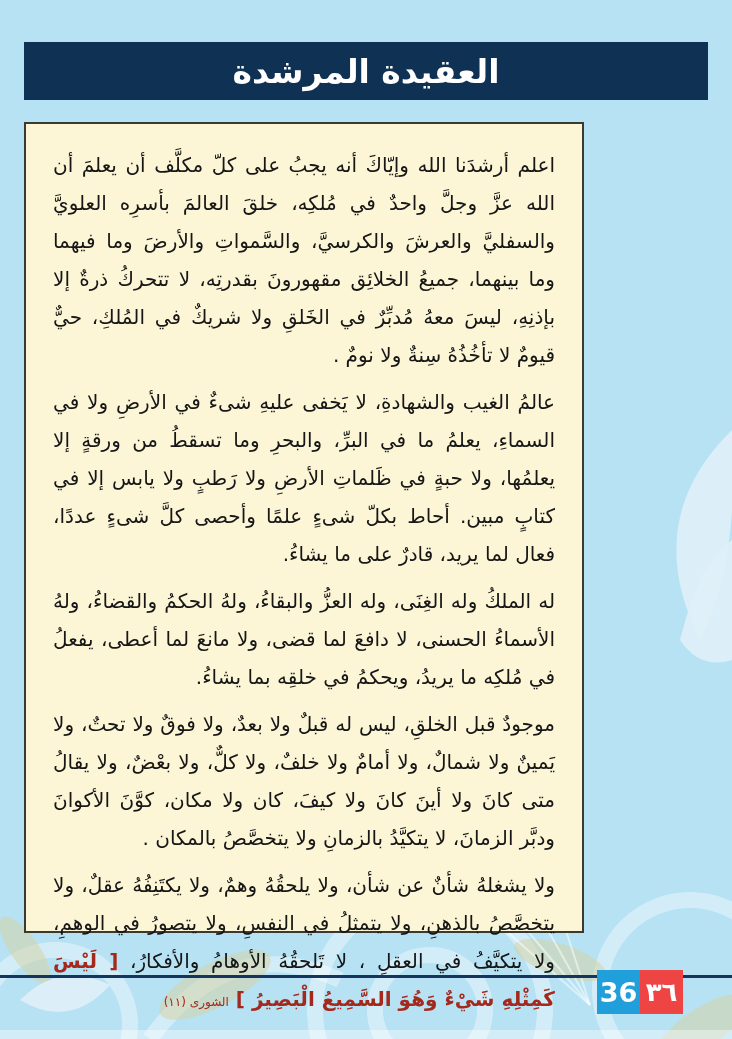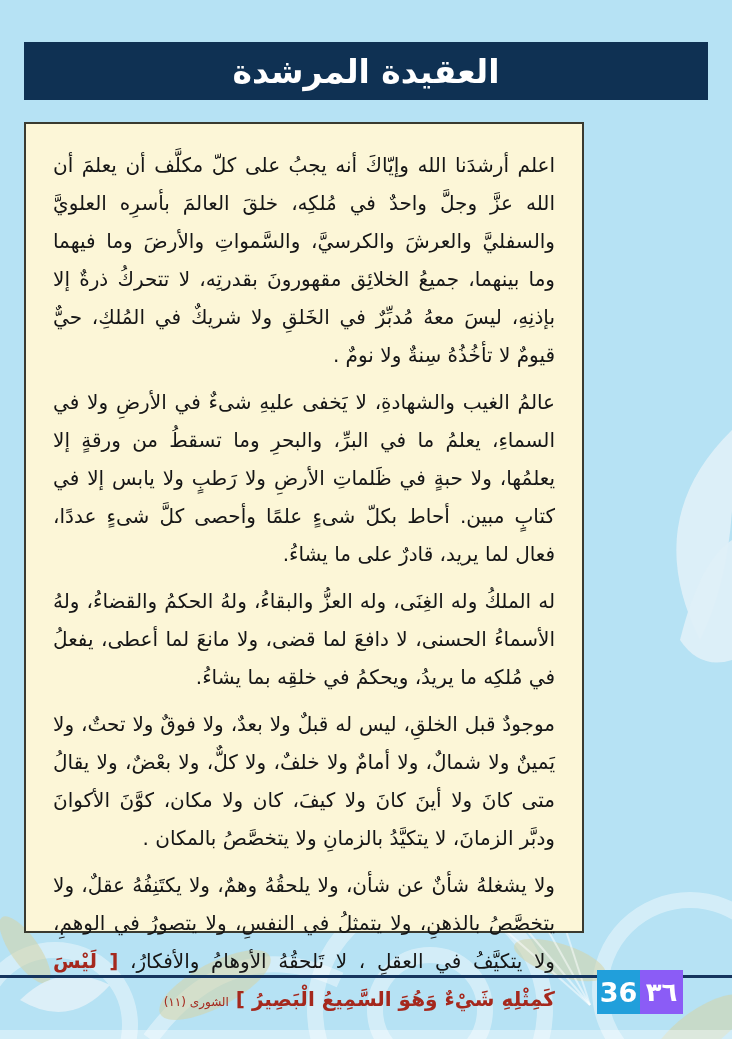--- a/index.html
+++ b/index.html
@@ -70,21 +70,21 @@
   }
   .badge-latin {
     width: 43px; height: 44px;
     background: #219fdb;
     color: #ffffff;
     font-size: 27px; font-weight: bold;
     display: flex; align-items: center; justify-content: center;
   }
   .badge-arabic {
     width: 43px; height: 44px;
-    background: #8b5cf6;
+    background: #ef4444;
     color: #ffffff;
     font-size: 26px; font-weight: bold;
     display: flex; align-items: center; justify-content: center;
   }
   .bottom-strip {
     position: absolute; left: 0; top: 1030px;
     width: 732px; height: 9px;
     background: rgba(255,255,255,0.38);
   }
 </style>

